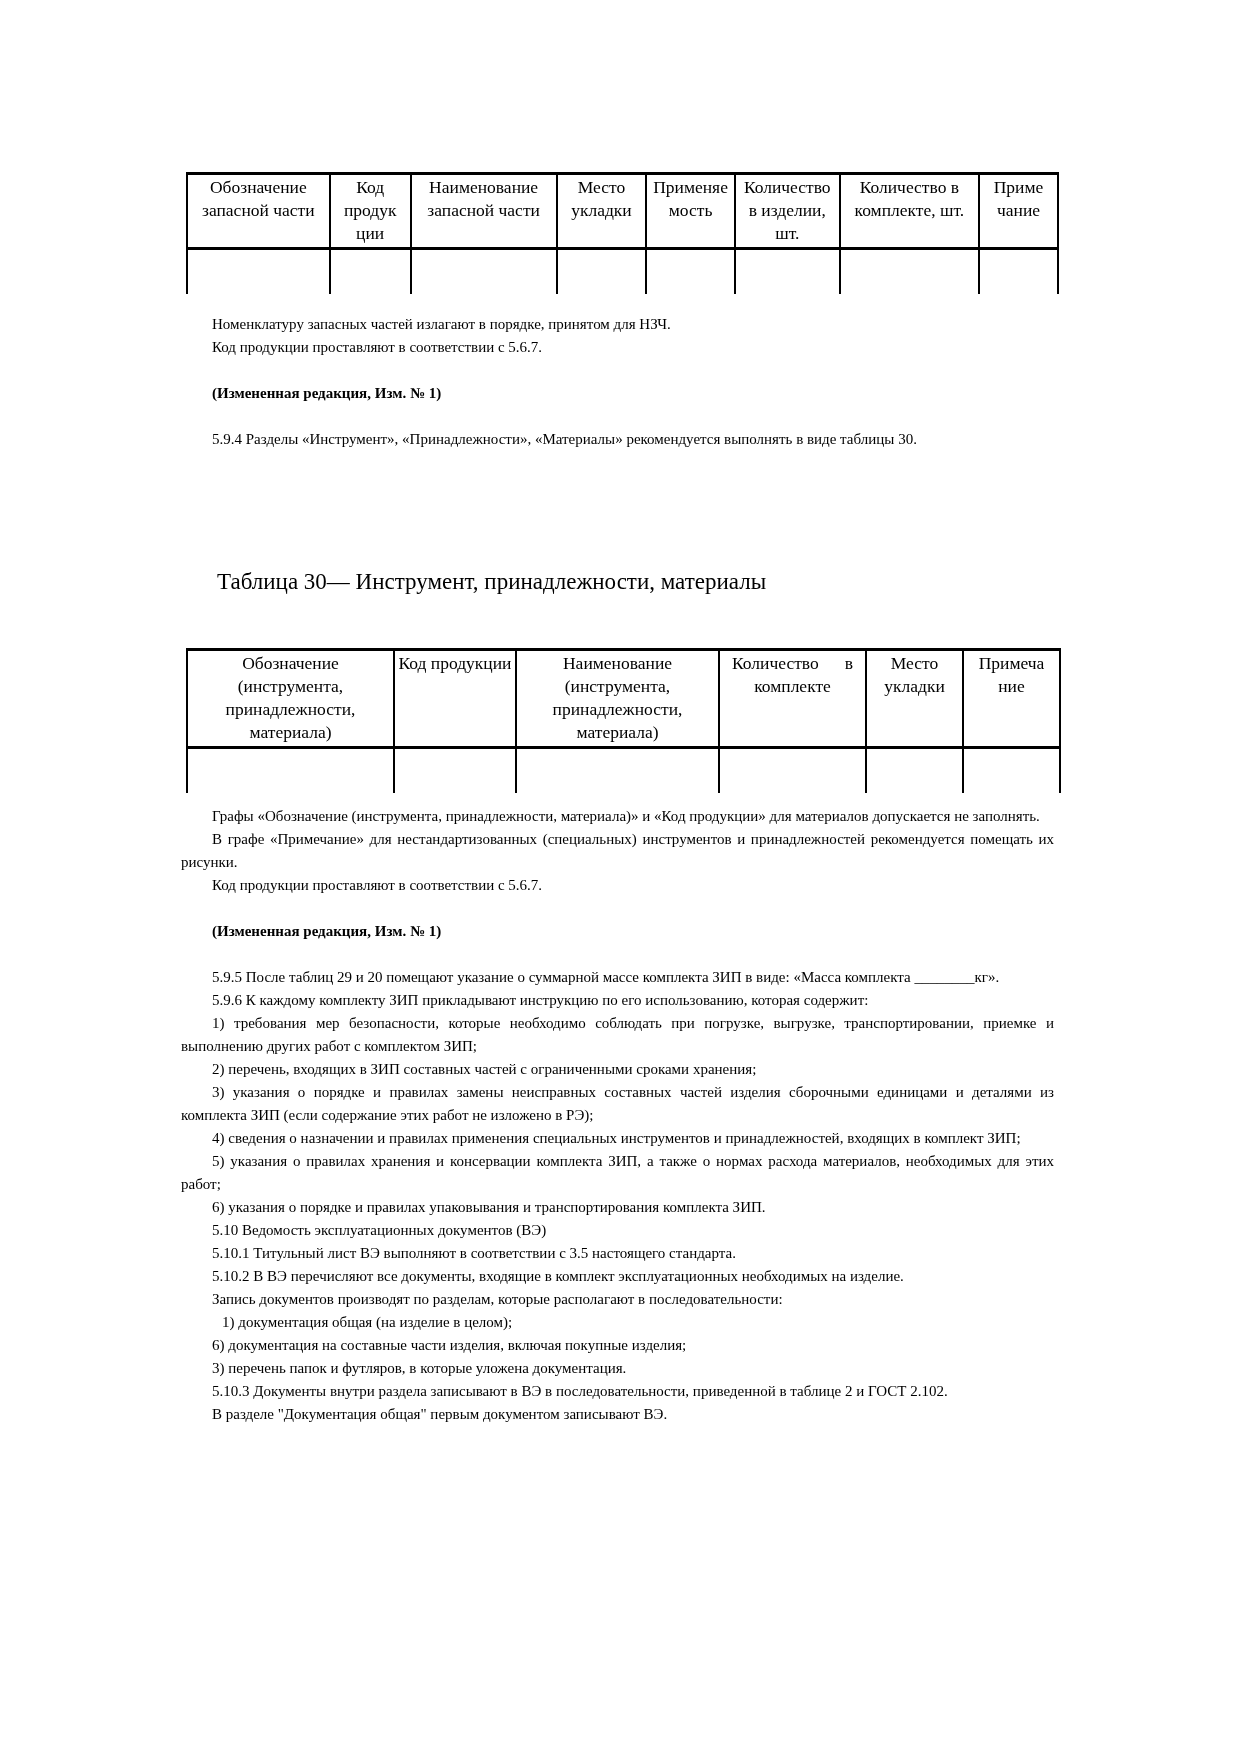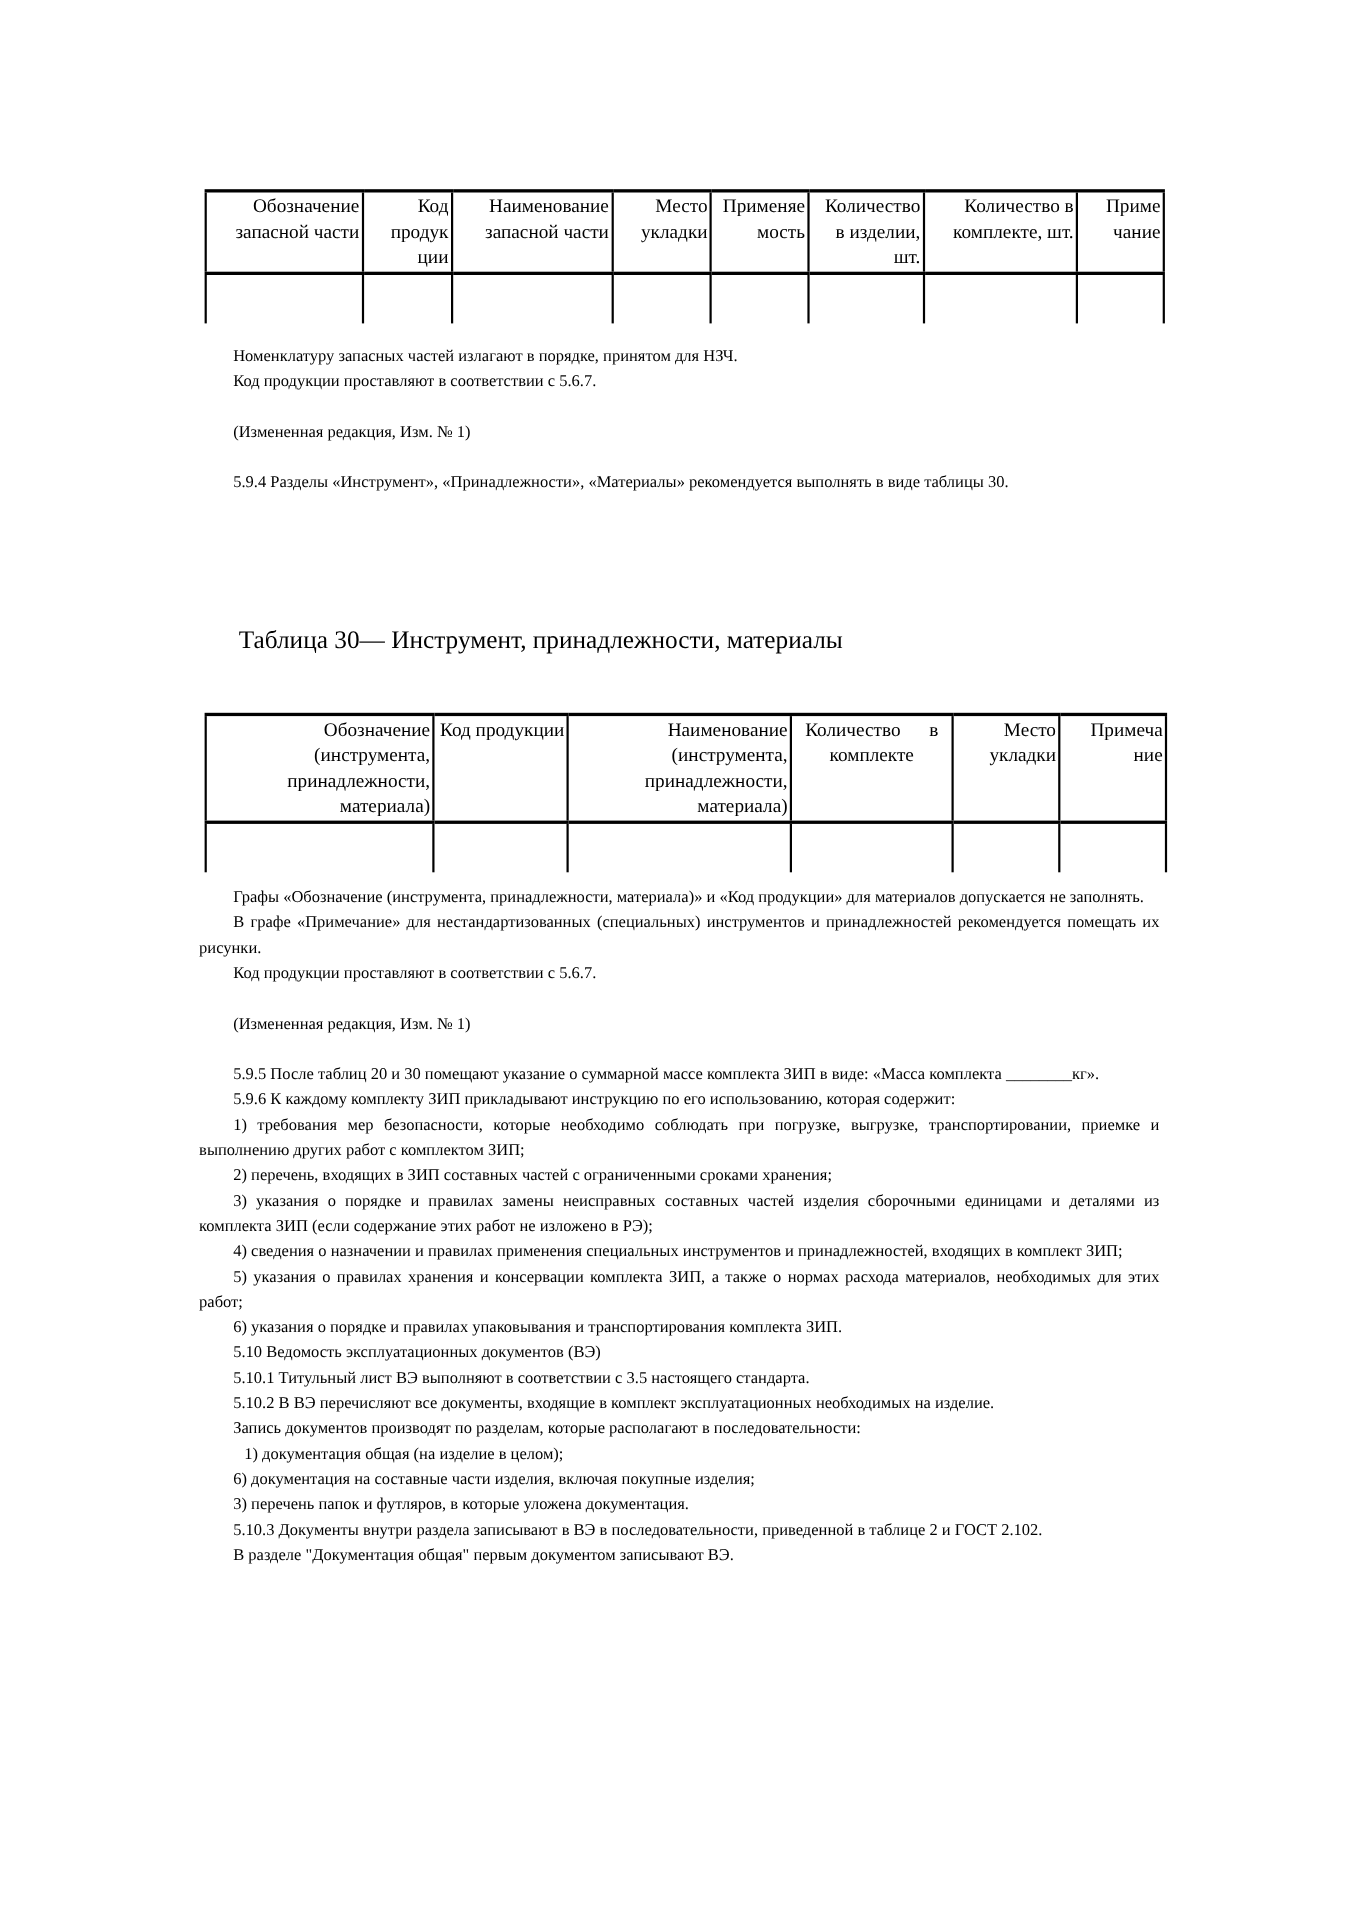--- a/index.html
+++ b/index.html
@@ -2,38 +2,38 @@
 <html><head>
   <meta charset="utf-8">
   <style>
     html, body { margin: 0; padding: 0; background: #ffffff; }
     body { width: 1240px; height: 1755px; position: relative; overflow: hidden;
            font-family: "Liberation Serif", "DejaVu Serif", serif; color: #000; }
     .page { position: absolute; left: 0; top: 0; width: 1240px; height: 1755px; }
 
     table.doc-table { position: absolute; border-collapse: collapse; table-layout: fixed;
                       font-size: 17.5px; line-height: 23px; }
-    table.doc-table th { font-weight: normal; text-align: right; vertical-align: top;
+    table.doc-table th { font-weight: normal; text-align: center; vertical-align: top;
                          border: 2px solid #000; border-bottom: 3px solid #000; padding: 1px 2px 2px 2px; }
     table.doc-table td { border-left: 2px solid #000; border-right: 2px solid #000;
                          border-bottom: none; padding: 0; }
     table.doc-table thead tr th { border-top: 3px solid #000; }
 
     #t29 { left: 186px; top: 172px; width: 873px; }
     #t29 th { height: 68px; }
     #t29 td { height: 44px; }
 
     #t30 { left: 186px; top: 637px; width: 873px; margin-top: 11px; }
     #t30 th { height: 90px; }
     #t30 td { height: 44px; }
     #t30 th.tight { text-align: justify; text-align-last: center; padding-left: 12px; padding-right: 12px; }
 
     .text-block { position: absolute; left: 181px; width: 873px; font-size: 15px; line-height: 23px; }
     .text-block p { margin: 0; text-indent: 31px; text-align: justify; }
-    .text-block p.bold { font-weight: normal; }
+    .text-block p.bold { font-weight: bold; }
     .text-block p.extra-ind { text-indent: 41px; }
     .caption { position: absolute; left: 217px; top: 570px; font-size: 23px; line-height: 23px; }
   </style>
 </head>
 <body>
 
 <div class="page">
 
   <table id="t29" class="doc-table">
     <colgroup>
@@ -114,21 +114,21 @@
     </tbody>
   </table>
 
   <div class="text-block" style="top:805px;">
     <p>Графы «Обозначение (инструмента, принадлежности, материала)»  и «Код продукции» для материалов допускается не заполнять.</p>
     <p>В графе «Примечание» для нестандартизованных (специальных)  инструментов и принадлежностей рекомендуется помещать их рисунки.</p>
     <p>Код продукции проставляют в соответствии с 5.6.7.</p>
     <p style="height:23px"></p>
     <p class="bold">(Измененная редакция, Изм. № 1)</p>
     <p style="height:23px"></p>
-    <p>5.9.5 После таблиц 20 и 30 помещают указание о суммарной массе  комплекта ЗИП в виде: «Масса комплекта ________кг».</p>
+    <p>5.9.5 После таблиц 29 и 20 помещают указание о суммарной массе  комплекта ЗИП в виде: «Масса комплекта ________кг».</p>
     <p>5.9.6 К каждому комплекту ЗИП прикладывают инструкцию по  его использованию, которая содержит:</p>
     <p>1) требования мер безопасности, которые необходимо соблюдать  при погрузке, выгрузке, транспортировании, приемке и выполнению других работ с комплектом ЗИП;</p>
     <p>2) перечень, входящих в ЗИП составных частей с ограниченными  сроками хранения;</p>
     <p>3) указания о порядке и правилах замены неисправных составных  частей изделия сборочными единицами и деталями из комплекта ЗИП  (если содержание этих работ не изложено в РЭ);</p>
     <p>4) сведения о назначении и правилах применения специальных  инструментов и принадлежностей, входящих в комплект ЗИП;</p>
     <p>5) указания о правилах хранения и консервации комплекта ЗИП,  а также о нормах расхода материалов, необходимых для этих работ;</p>
     <p>6) указания о порядке и правилах упаковывания и транспортирования комплекта ЗИП.</p>
     <p>5.10 Ведомость   эксплуатационных документов (ВЭ)</p>
     <p>5.10.1 Титульный лист ВЭ выполняют в соответствии с 3.5 настоящего стандарта.</p>
     <p>5.10.2 В ВЭ перечисляют все документы, входящие в комплект  эксплуатационных необходимых на изделие.</p>

